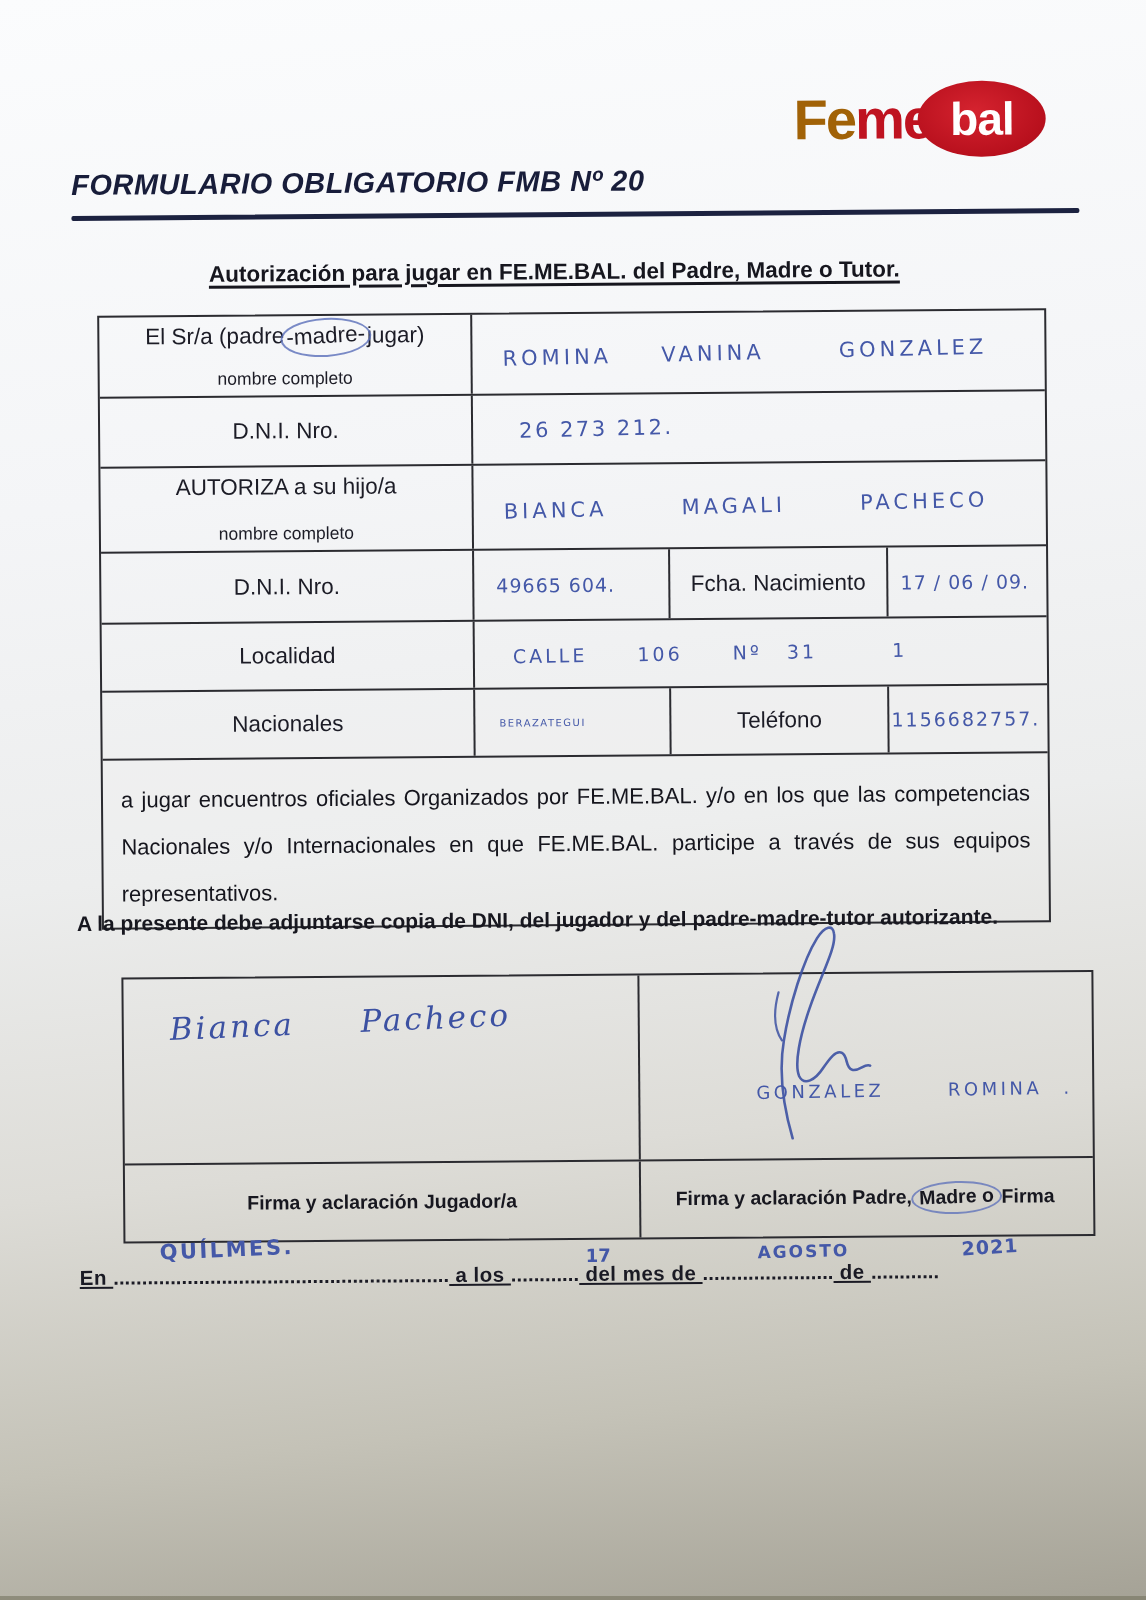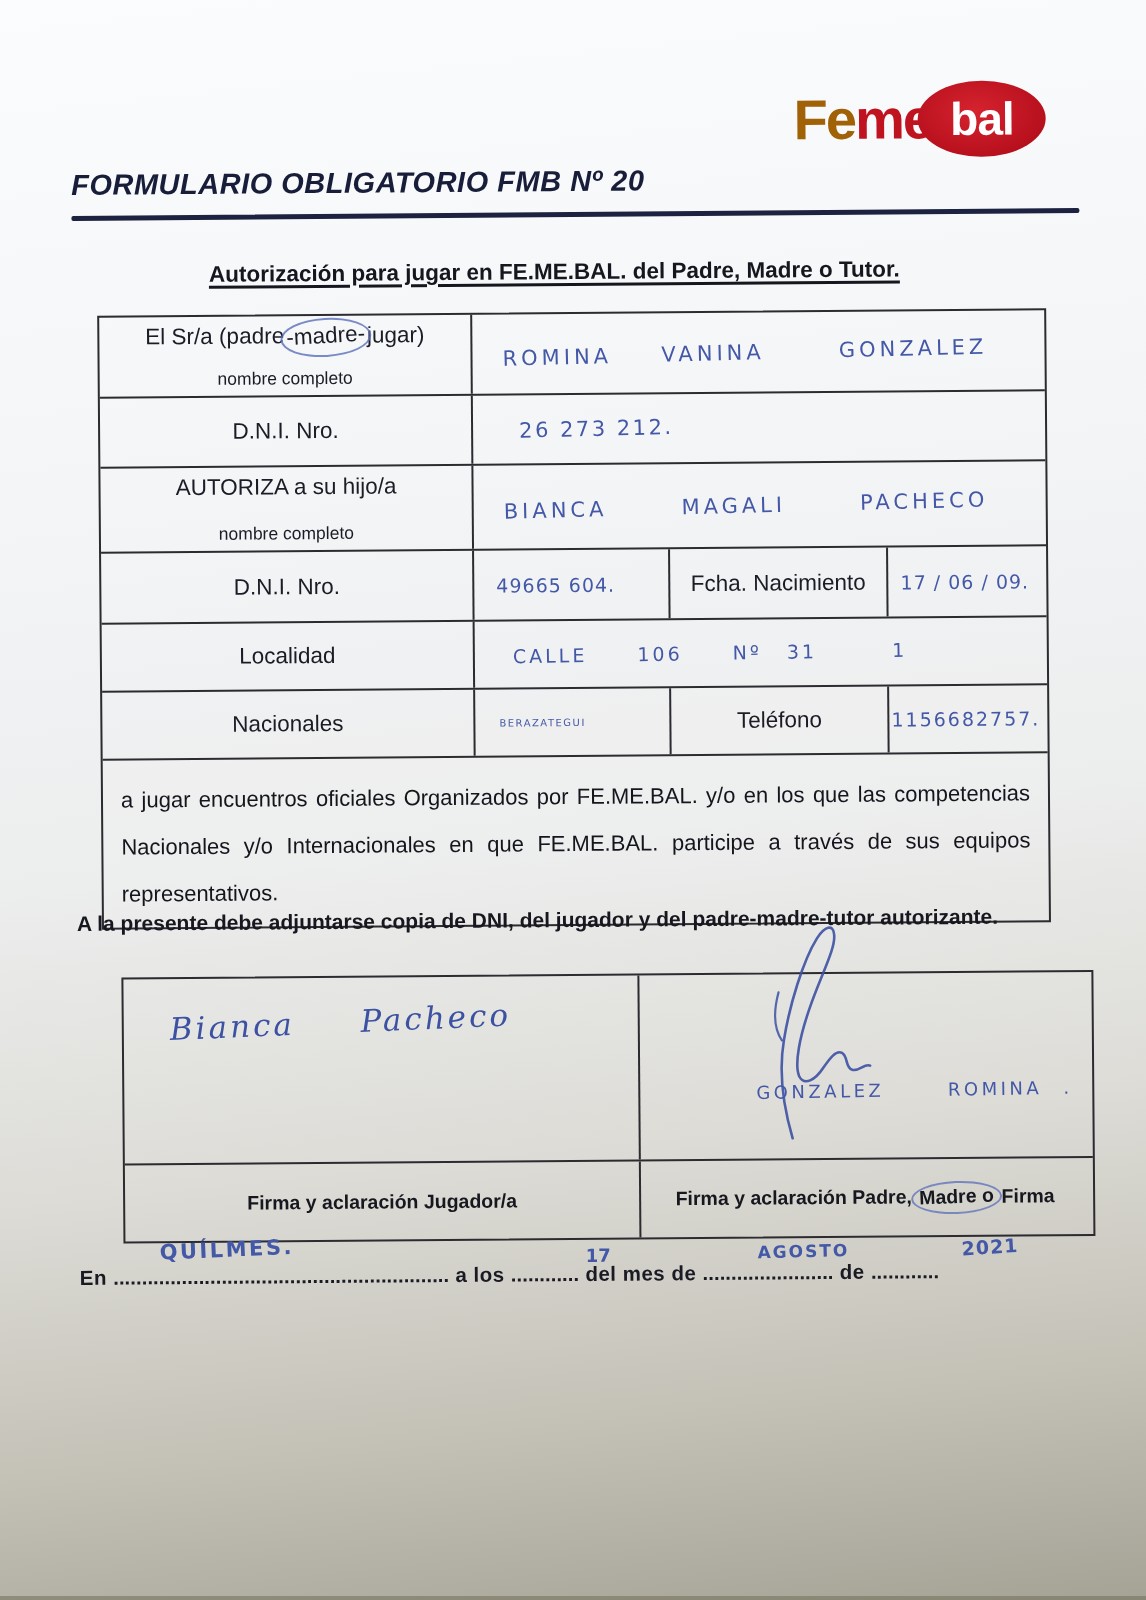--- a/index.html
+++ b/index.html
@@ -75,21 +75,21 @@
   .player-sig{position:absolute;top:26px;left:46px;}
   .parent-flourish{position:absolute;top:-52px;left:92px;}
   .parent-clar{position:absolute;top:106px;left:116px;}
   .pen-circle2{
     display:inline-block;border:2px solid rgba(90,110,185,0.75);border-radius:50%;
     padding:2px 6px 4px 6px;margin:-4px -6px;transform:rotate(-2deg);
   }
 
   
   .footer-line{position:absolute;top:1262px;left:75px;width:1000px;font-size:20.5px;font-weight:bold;color:#1a1a24;white-space:nowrap;}
-  .fw{letter-spacing:0.5px;}
+  .fw{letter-spacing:0.5px;text-decoration:underline;}
   .hw-city{position:absolute;top:-27px;left:80px;font-size:21px;letter-spacing:2.5px;transform:rotate(-2deg);}
   .hw-day{position:absolute;top:-17px;left:506px;font-size:18px;}
   .hw-month{position:absolute;top:-19px;left:678px;font-size:17px;letter-spacing:2px;transform:rotate(-1deg);}
   .hw-year{position:absolute;top:-23px;left:882px;font-size:19px;letter-spacing:1px;transform:rotate(-3deg);}
 
   .bottom-edge{position:absolute;bottom:0;left:0;width:100%;height:4px;background:#75735f;opacity:0.6;}
 </style>
 </head>
 <body>
 

